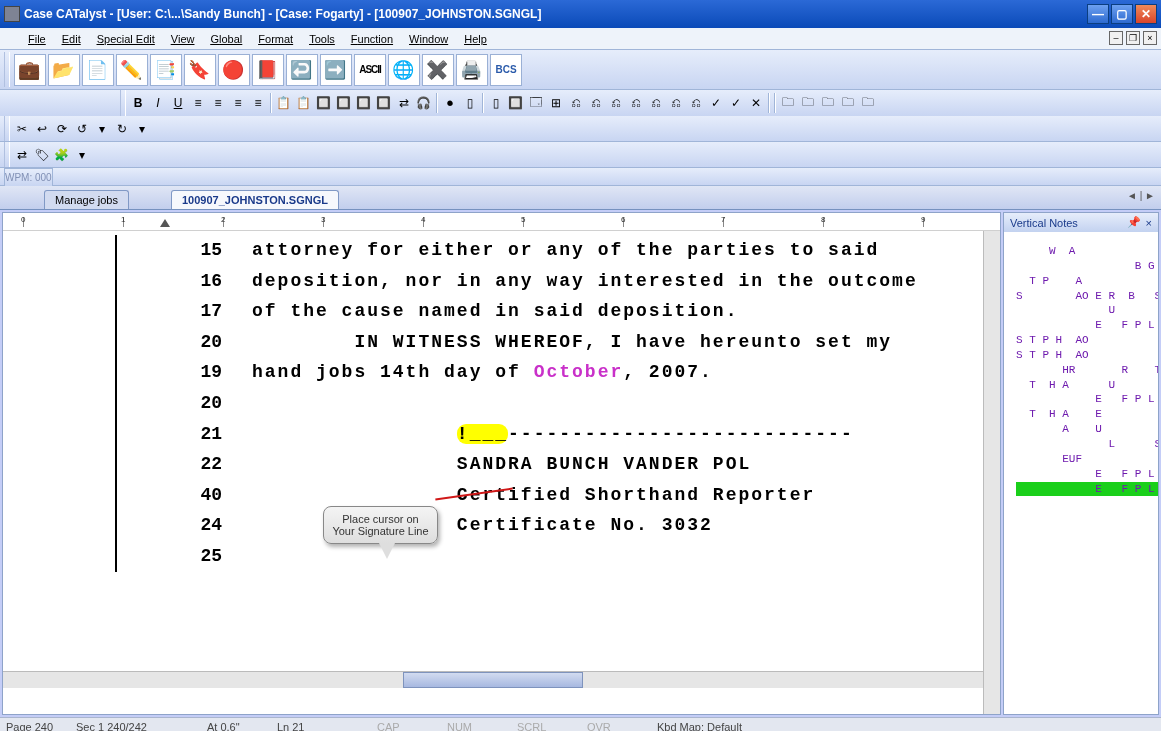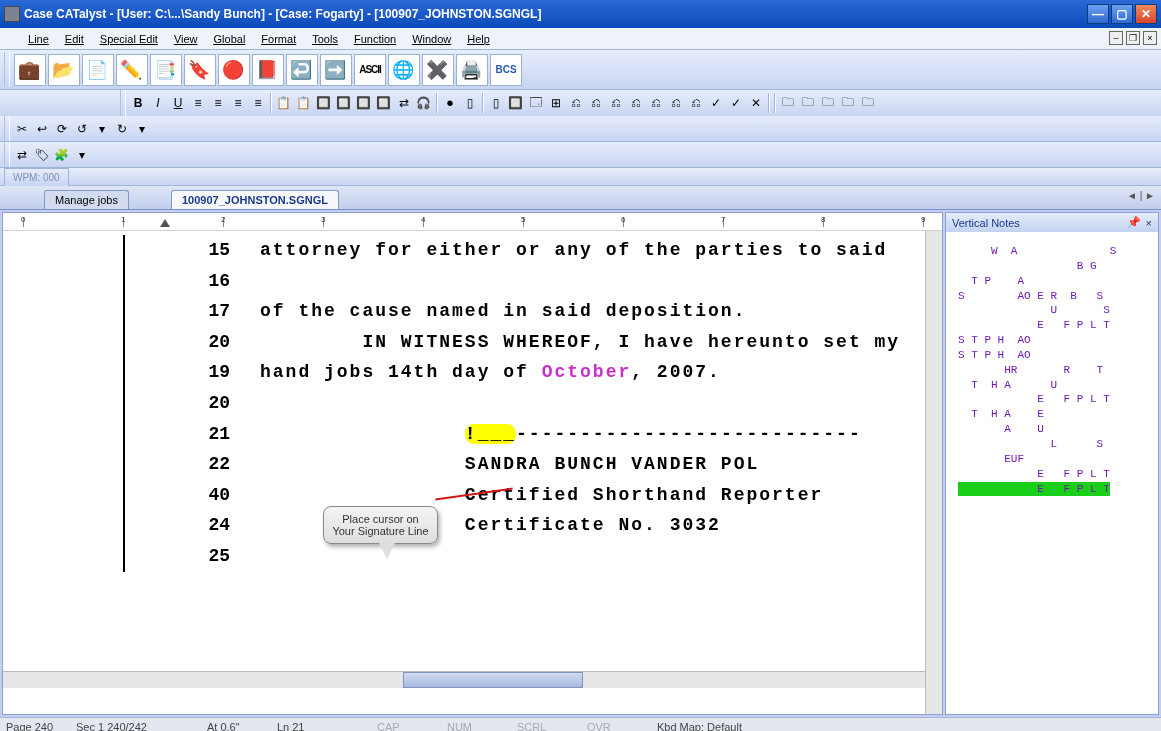--- a/index.html
+++ b/index.html
@@ -16,44 +16,44 @@
   .doc-ctrl { position: absolute; right: 4px; top: 3px; display: flex; gap: 3px; }
   .doc-ctrl span { width: 14px; height: 14px; border: 1px solid #666; font-size: 9px; display: inline-flex; align-items: center; justify-content: center; background: #f0f0f0; }
   .toolbar { background: linear-gradient(to bottom, #e6edfb, #c8d5f2); display: flex; align-items: center; padding: 2px 4px; gap: 2px; border-bottom: 1px solid #a0b5d8; flex-wrap: wrap; }
   .toolbar-big { height: 40px; }
   .toolbar-handle { width: 6px; align-self: stretch; border-left: 1px solid #b0c0e0; border-right: 1px solid #fff; margin-right: 2px; }
   .tb-btn-lg { width: 32px; height: 32px; background: #fff; border: 1px solid #9ab0d5; display: inline-flex; align-items: center; justify-content: center; font-size: 18px; }
   .tb-btn-sm { width: 20px; height: 20px; border: 1px solid transparent; display: inline-flex; align-items: center; justify-content: center; font-size: 12px; }
   .toolbar-sep { width: 2px; height: 20px; border-left: 1px solid #a0b5d8; border-right: 1px solid #fff; margin: 0 2px; }
   .toolbar-dd-area { background: linear-gradient(to bottom,#e6edfb,#c8d5f2); display:flex; align-items:center; height:26px; padding-left:120px; }
   .small-tb { display: flex; align-items: center; background: linear-gradient(to bottom,#e6edfb,#c8d5f2); height: 26px; border-bottom: 1px solid #a0b5d8; padding: 0 4px; }
-  .wpm { background: linear-gradient(to bottom,#e6edfb,#c8d5f2); padding: 3px 8px; border: 1px solid #a0b5d8; display: inline-block; color: #8190b5; font-size: 10px; }
+  .wpm { background: linear-gradient(to bottom,#e6edfb,#c8d5f2); padding: 3px 0; border: 1px solid #a0b5d8; display: inline-block; color: #8190b5; font-size: 10px; }
   .tab-strip { background: linear-gradient(to bottom, #e0e6f5, #c2ceed); height: 24px; display: flex; align-items: flex-end; padding: 0 4px; border-bottom: 1px solid #7691bf; position: relative; }
   .tab { padding: 3px 10px; border: 1px solid #8099c5; border-bottom: none; margin-right: 2px; border-top-left-radius: 3px; border-top-right-radius: 3px; background: #d2dbf0; font-size: 11px; margin-left: 40px; }
   .tab.active { background: #f6f8fc; font-weight: bold; color: #1a3a8a; }
   .arrows { position:absolute; right:6px; top:4px; font-size:10px; color:#555; }
   .workspace { display: flex; height: calc(731px - 24px - 22px - 40px - 26px - 26px - 26px - 18px - 24px - 18px); background: #c4cdf7; }
   .doc-pane { flex: 1; background: #fff; margin: 2px; border: 1px solid #8ea3c9; position: relative; display: flex; flex-direction: column; }
   .ruler { height: 18px; background: #fff; border-bottom: 1px solid #d0d0d0; position: relative; font-size: 8px; color: #333; }
   .ruler .tick { position: absolute; top: 4px; height: 10px; border-left: 1px solid #888; }
   .doc-scroll { flex: 1; overflow: auto; position: relative; }
-  .doc-content { background: #fff; padding: 4px 0 10px 12px; position: relative; min-height: 440px; }
+  .doc-content { background: #fff; padding: 4px 0 10px 4px; position: relative; min-height: 440px; }
   .line { display: flex; font-family: "Courier New", monospace; font-size: 18px; font-weight: bold; color: #000; line-height: 1.7; }
   .gutter { width: 110px; border-right: 2px solid #000; margin-right: 10px; }
   .ln { width: 125px; text-align: right; padding-right: 30px; font-family: "Courier New", monospace; font-size: 18px; font-weight: bold; }
   .txt { flex: 1; white-space: pre; font-family:"Courier New",monospace; font-size:18px; font-weight:bold; letter-spacing: 2px; }
   .month { color: #c930c9; }
   .hl { background: #ffff00; border-radius: 9px; }
   .callout { position: absolute; left: 320px; top: 275px; width: 115px; background: linear-gradient(to bottom,#f4f4f4,#dedede); border: 1px solid #888; border-radius: 8px; padding: 6px 8px; text-align: center; font-size: 11px; color: #333; box-shadow: 2px 3px 4px rgba(0,0,0,.3); }
   .callout-tail { position: absolute; bottom: -16px; left: 55px; width: 0; height: 0; border-left: 8px solid transparent; border-right: 8px solid transparent; border-top: 16px solid #dedede; }
   .callout-line { position: absolute; left: 432px; top: 262px; width: 78px; height: 2px; background: #d01818; transform: rotate(-8deg); }
   .vscroll { width: 17px; background: #e6e6e6; border-left: 1px solid #bbb; }
   .hscroll-area { height: 17px; background: #e6e6e6; border-top: 1px solid #bbb; display: flex; }
   .hscroll-area .thumb { margin-left: 400px; width: 180px; height: 100%; background: linear-gradient(#d2dbf0,#a7b8e0); border: 1px solid #7e93bd; }
-  .notes-pane { width: 214px; background: #fff; margin: 2px 2px 2px 0; border: 1px solid #8ea3c9; display: flex; flex-direction: column; }
+  .notes-pane { width: 156px; background: #fff; margin: 2px 2px 2px 0; border: 1px solid #8ea3c9; display: flex; flex-direction: column; }
   .notes-title { background: linear-gradient(to bottom,#e6edfb,#c3d2f0); padding: 3px 6px; font-size: 11px; color: #1a3a8a; display: flex; align-items: center; }
   .notes-title-spacer { flex: 1; }
   .notes-title .pin { font-size: 11px; color: #2a4a9a; margin-right: 4px; }
   .notes-body { flex: 1; padding: 12px; font-family: "Courier New", monospace; font-size: 11px; color: #6e1aae; line-height: 1.35; white-space: pre; overflow: hidden; }
   .notes-body .hlrow { background: #1acf1a; color: #6e1aae; display: inline-block; }
   .statusbar { height: 18px; background: #e3e7f0; border-top: 1px solid #aab5ce; display: flex; align-items: center; font-size: 11px; color: #444; padding: 0 6px; gap: 10px; }
   .statusbar .cell { min-width: 60px; }
   .statusbar .dim { color: #aaa; }
 </style>
 </head>
@@ -63,21 +63,21 @@
   <div class="titlebar-icon"></div>
   <span>Case CATalyst - [User: C:\...\Sandy Bunch] - [Case: Fogarty] - [100907_JOHNSTON.SGNGL]</span>
   <div class="titlebar-spacer"></div>
   <div class="winbtn min">—</div>
   <div class="winbtn max">▢</div>
   <div class="winbtn close">✕</div>
 </div>
 
 <div class="menubar">
   <span style="width:14px;"></span>
-  <span class="menu">Line</span>
+  <span class="menu">File</span>
   <span class="menu">Edit</span>
   <span class="menu">Special Edit</span>
   <span class="menu">View</span>
   <span class="menu">Global</span>
   <span class="menu">Format</span>
   <span class="menu">Tools</span>
   <span class="menu">Function</span>
   <span class="menu">Window</span>
   <span class="menu">Help</span>
   <div class="doc-ctrl">
@@ -214,20 +214,21 @@
         <div class="doc-content" id="doc-content">
 
           <div class="line">
               <div class="gutter"></div>
               <div class="ln">15</div>
               <div class="txt">attorney for either or any of the parties to said</div>
             </div>
             <div class="line">
               <div class="gutter"></div>
               <div class="ln">16</div>
+              <div class="txt">deposition, nor in any way interested in the outcome</div>
             </div>
             <div class="line">
               <div class="gutter"></div>
               <div class="ln">17</div>
               <div class="txt">of the cause named in said deposition.</div>
             </div>
             <div class="line">
               <div class="gutter"></div>
               <div class="ln">20</div>
               <div class="txt">        IN WITNESS WHEREOF, I have hereunto set my</div>

